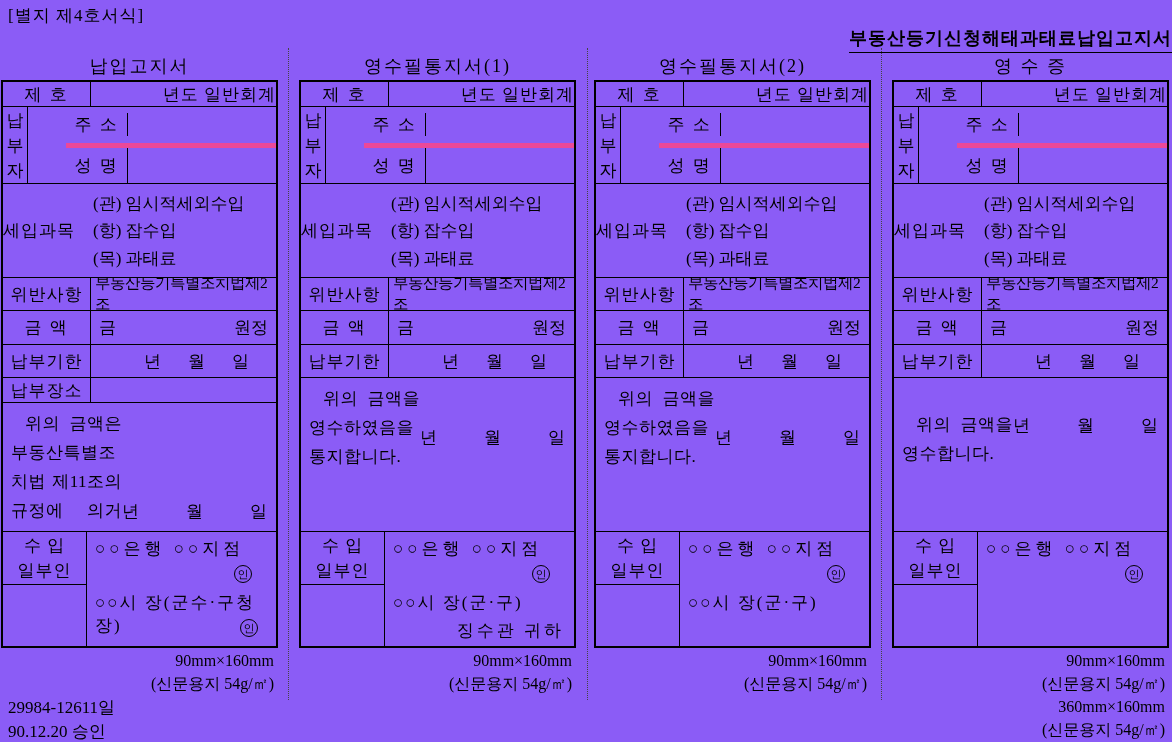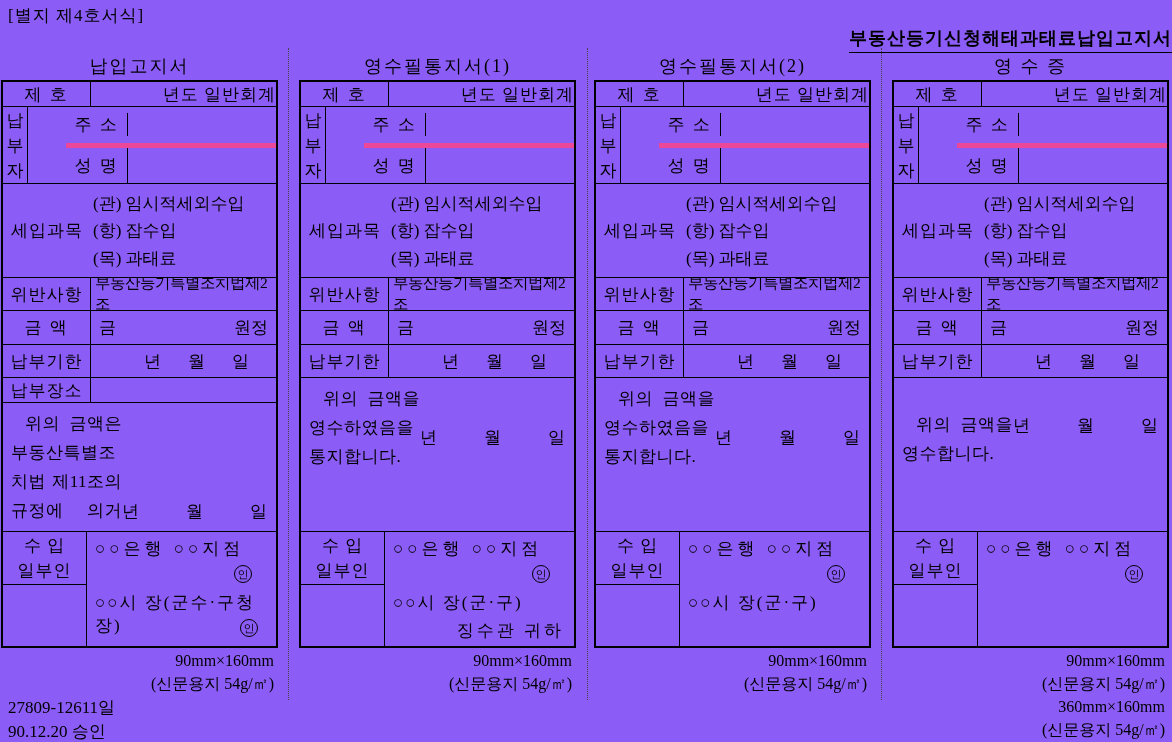--- a/index.html
+++ b/index.html
@@ -29,21 +29,21 @@
   .r-payer { height:77px;gap:38px; }
   .payer-cell { width:25px; border-right:1px solid #000; display:flex; align-items:center; justify-content:center;
                 text-align:center; word-break:break-all; line-height:25px; padding:0 4px; }
   .payer-rows { flex:1; display:flex; flex-direction:column; }
   .payer-rows .sub { display:flex; flex:1; }
   .payer-rows .sub.addr { border-bottom:5px solid #ec4899;align-items:center; }
   .sub .label2 { width:62px; border-right:1px solid #000; display:flex; align-items:center; justify-content:center; letter-spacing:2px; }
   .sub .fill { flex:1; }
 
   .r-seip { height:94px; align-items:center; }
-  .seip-label { width:88px; text-align:center; letter-spacing:1px; }
+  .seip-label { width:88px; text-align:left; letter-spacing:1px; }
   .seip-lines { flex:1; display:flex; flex-direction:column; justify-content:space-between; height:78px; padding:0 2px; }
 
   .r-wiban { height:33px; }
   .r-wiban .label { width:88px; letter-spacing:1px; }
   .r-wiban .value { font-size:15.5px; letter-spacing:-0.5px; padding-left:4px; }
 
   .r-amount { height:34px; }
   .r-amount .label { width:88px; }
   .r-amount .value { justify-content:space-between; padding:0 8px; }
 
@@ -400,17 +400,17 @@
     </div>
     <div class="form-footer">
       <div>90mm×160mm</div>
       <div>(신문용지 54g/㎡)</div>
       <div>360mm×160mm</div>
       <div>(신문용지 54g/㎡)</div>
     </div>
   </div>
 
   <div class="bottom-left">
-    <div>27809-12611일</div>
+    <div>29984-12611일</div>
     <div>90.12.20 승인</div>
   </div>
 
 </div>
 
 </body></html>

